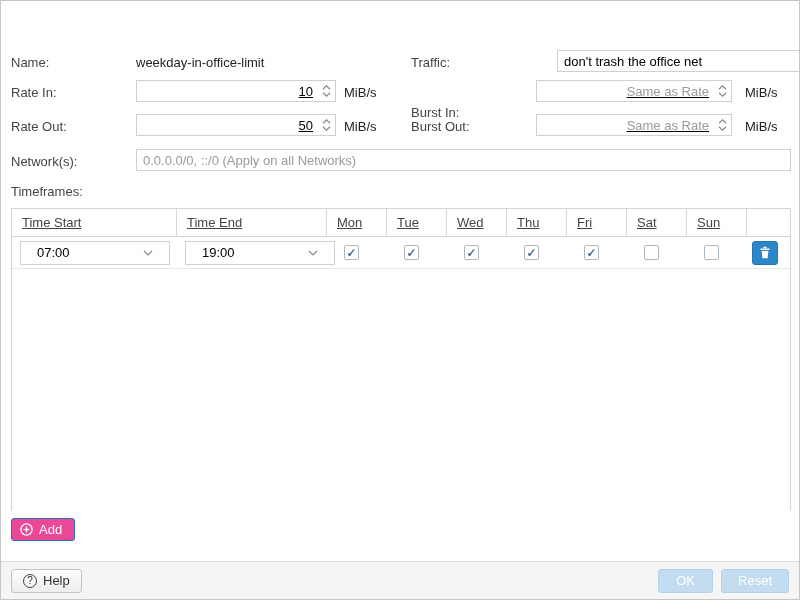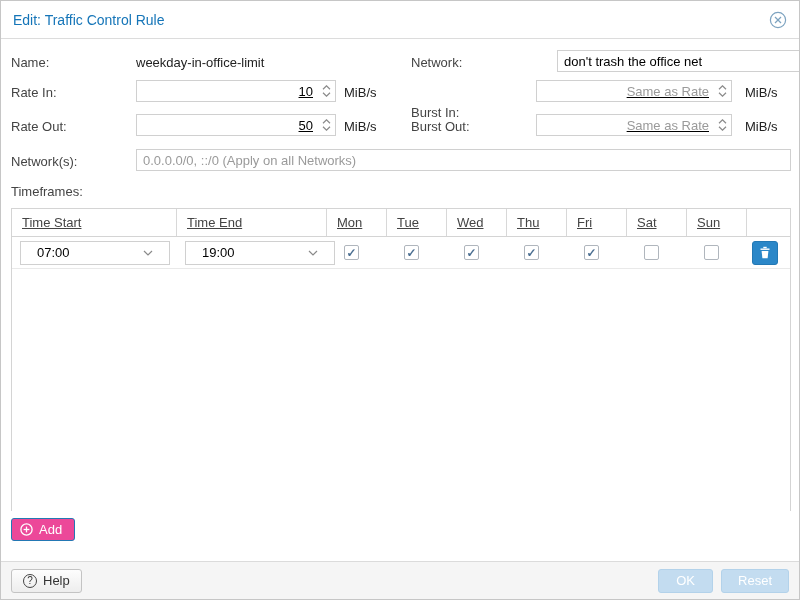--- a/index.html
+++ b/index.html
@@ -128,35 +128,25 @@
     background: #c3dcf0; border: 1px solid #b3d2ea; border-radius: 3px;
     color: #fff; font-family: "Liberation Sans", sans-serif; font-size: 13px;
     cursor: pointer;
   }
 </style>
 </head>
 <body>
 
 <div class="dialog">
 
-  <div class="header">
-    <span class="title">Edit: Traffic Control Rule</span>
-    <span class="close">
-      <svg width="18" height="18" viewBox="0 0 18 18">
-        <circle cx="9" cy="9" r="7.6" fill="none" stroke="#7da3c0" stroke-width="1.2"></circle>
-        <line x1="6" y1="6" x2="12" y2="12" stroke="#7da3c0" stroke-width="1.2"></line>
-        <line x1="12" y1="6" x2="6" y2="12" stroke="#7da3c0" stroke-width="1.2"></line>
-      </svg>
-    </span>
-  </div>
 
   <div class="lbl" style="left:10px; top:54px;">Name:</div>
   <div class="value" style="left:135px; top:54px;">weekday-in-office-limit</div>
 
-  <div class="lbl" style="left:410px; top:54px;">Network:</div>
+  <div class="lbl" style="left:410px; top:54px;">Traffic:</div>
   <input class="text-input" style="left: 535px; top: 49px; width: 255px; margin-left: 21px;" value="don't trash the office net">
 
   <div class="lbl" style="left:10px; top:84px;">Rate In:</div>
   <div class="spin-field" style="left:135px; top:79px; width:200px;">
     <input class="spin-input" value="10" style="">
     <span class="spinner">
       <svg width="9" height="5" viewBox="0 0 9 5">
           <polyline points="1,4.2 4.5,0.8 8,4.2" fill="none" stroke="#8a8a8a" stroke-width="1.2"></polyline>
         </svg>
       <svg width="9" height="5" viewBox="0 0 9 5">

